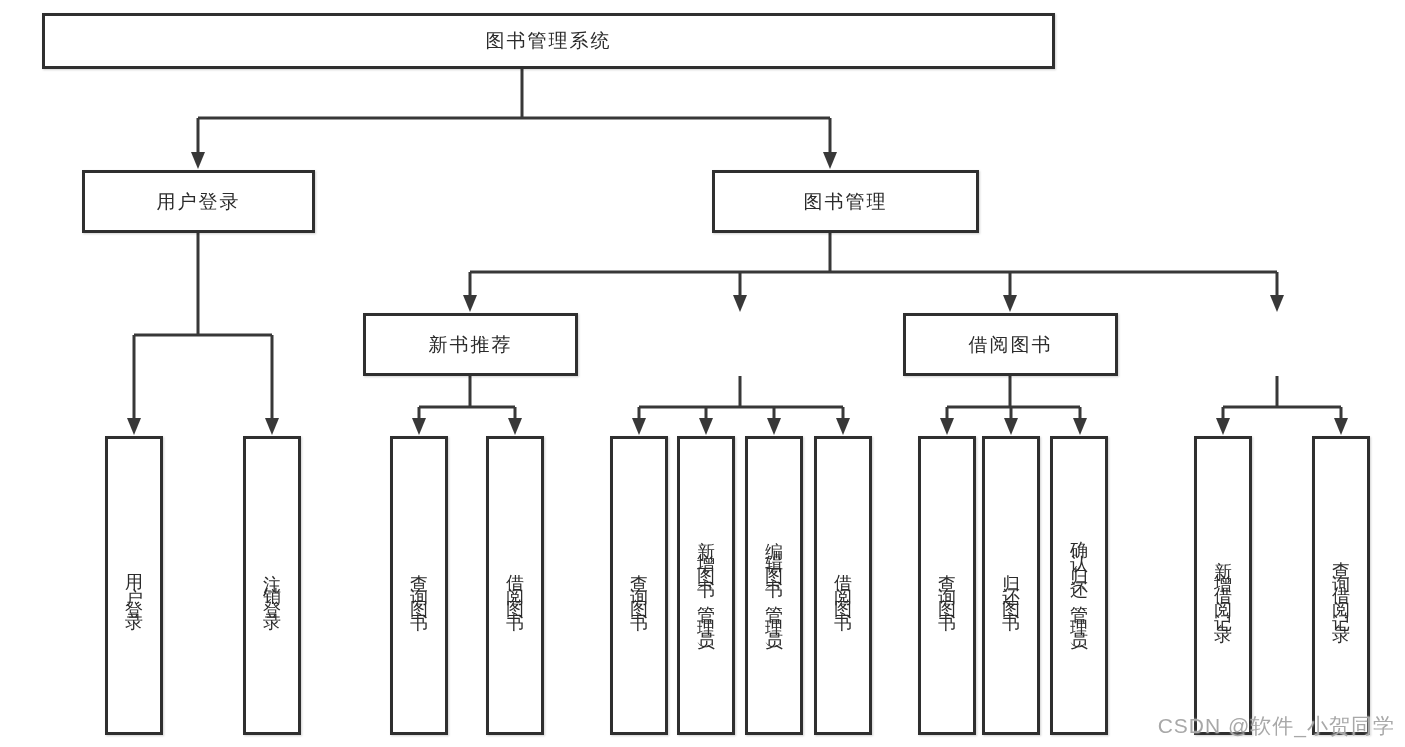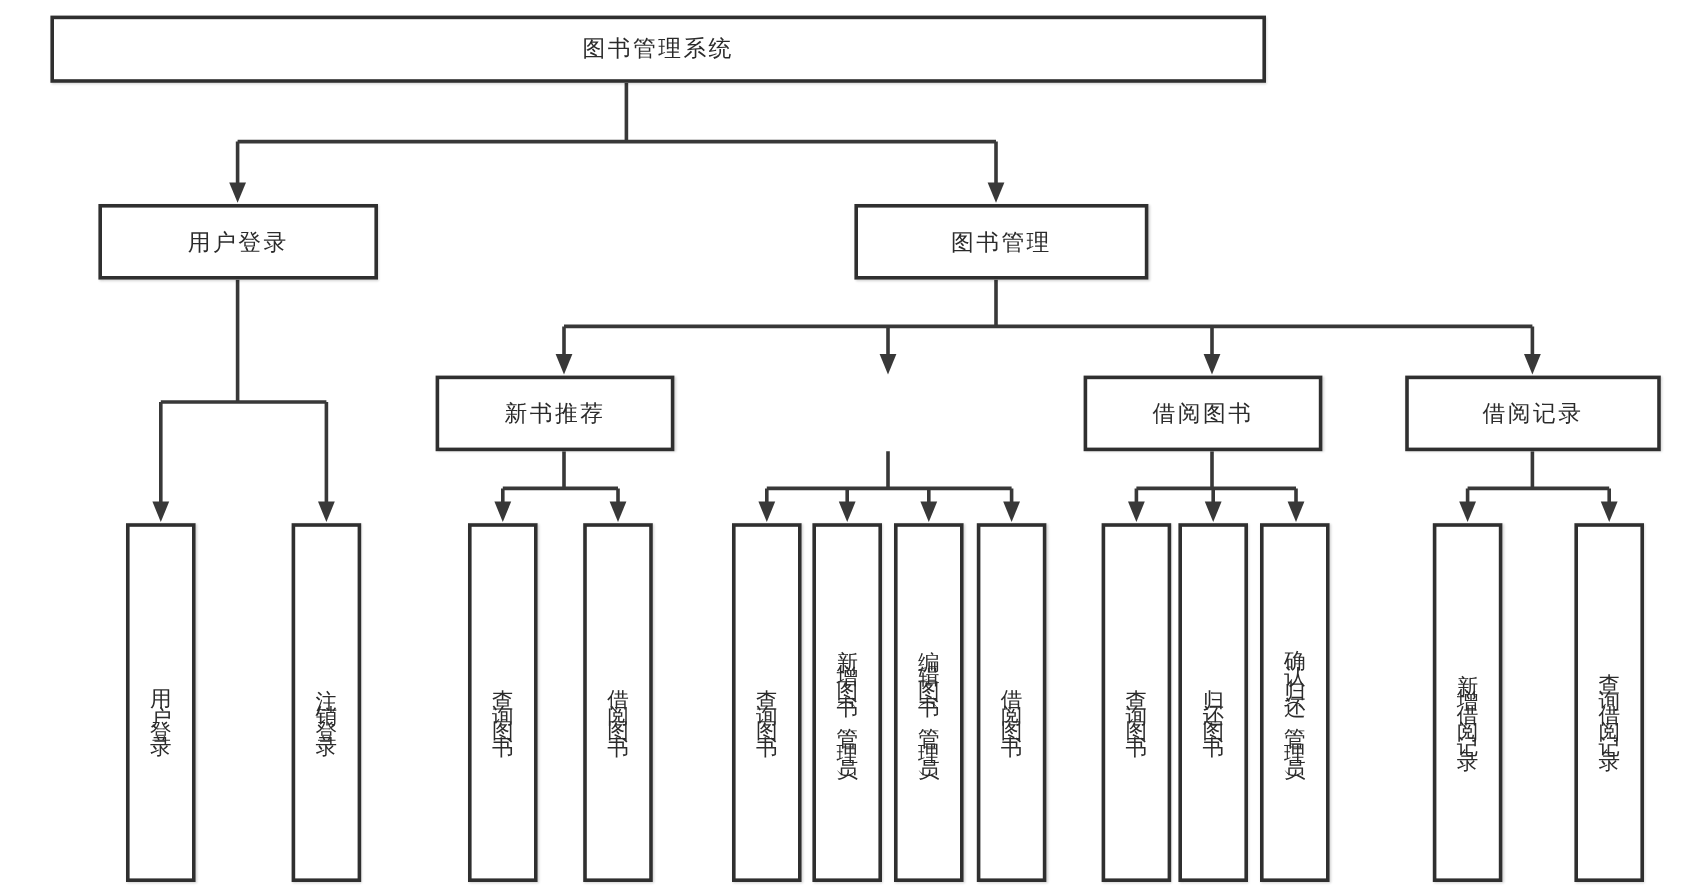--- a/index.html
+++ b/index.html
@@ -26,21 +26,21 @@
     display: flex;
     align-items: center;
     justify-content: center;
     color: #2b2b2b;
     font-size: 19px;
     letter-spacing: 2px;
     z-index: 2;
   }
   .root  { left: 10px;  top: 13px;  width: 1013px; height: 56px; margin-left: 32px; }
   .lvl2  { top: 170px; height: 63px; }
-  .lvl3  { top: 313px; height: 63px; width: 199px; }
+  .lvl3  { top: 313px; height: 63px; width: 215px; }
   .leaf  { top: 436px; height: 299px; width: 58px; }
   .vtext {
     writing-mode: vertical-rl;
     text-orientation: mixed;
     font-size: 18px;
     letter-spacing: 13px;
     line-height: 1;
     color: #2b2b2b;
     white-space: nowrap;
   }
@@ -98,32 +98,29 @@
     <polygon class="arrow" points="1334,418 1348,418 1341,435"></polygon>
   </svg>
 
   <div class="node root">
     <span>图书管理系统</span>
   </div>
 
   <div class="node lvl2" style="left:82px; width:233px;">
     <span>用户登录</span>
   </div>
-  <div class="node lvl2" style="left:712px; width:245px;justify-content:center;">
+  <div class="node lvl2" style="left:712px; width:267px;justify-content:center;">
     <span>图书管理</span>
   </div>
 
   <div class="node lvl3" style="left:363px;">
     <span>新书推荐</span>
   </div>
   <div class="node lvl3" style="left:903px;">
     <span>借阅图书</span>
-  </div>
-  <div class="node lvl3" style="left:1171px; width:213px;">
-    <span>借阅记录</span>
   </div>
 
   <div class="node leaf" style="left:105px;">
     <span class="vtext">用户登录</span>
   </div>
   <div class="node leaf" style="left:243px;">
     <span class="vtext">注销登录</span>
   </div>
 
   <div class="node leaf" style="left:390px;">
@@ -156,14 +153,15 @@
     <span class="vtext">确认归还（管理员）</span>
   </div>
 
   <div class="node leaf" style="left:1194px;">
     <span class="vtext">新增借阅记录</span>
   </div>
   <div class="node leaf" style="left:1312px;">
     <span class="vtext">查询借阅记录</span>
   </div>
 
+  <div class="watermark">CSDN @软件_小贺同学</div>
 
 </div>
 
 </body></html>

